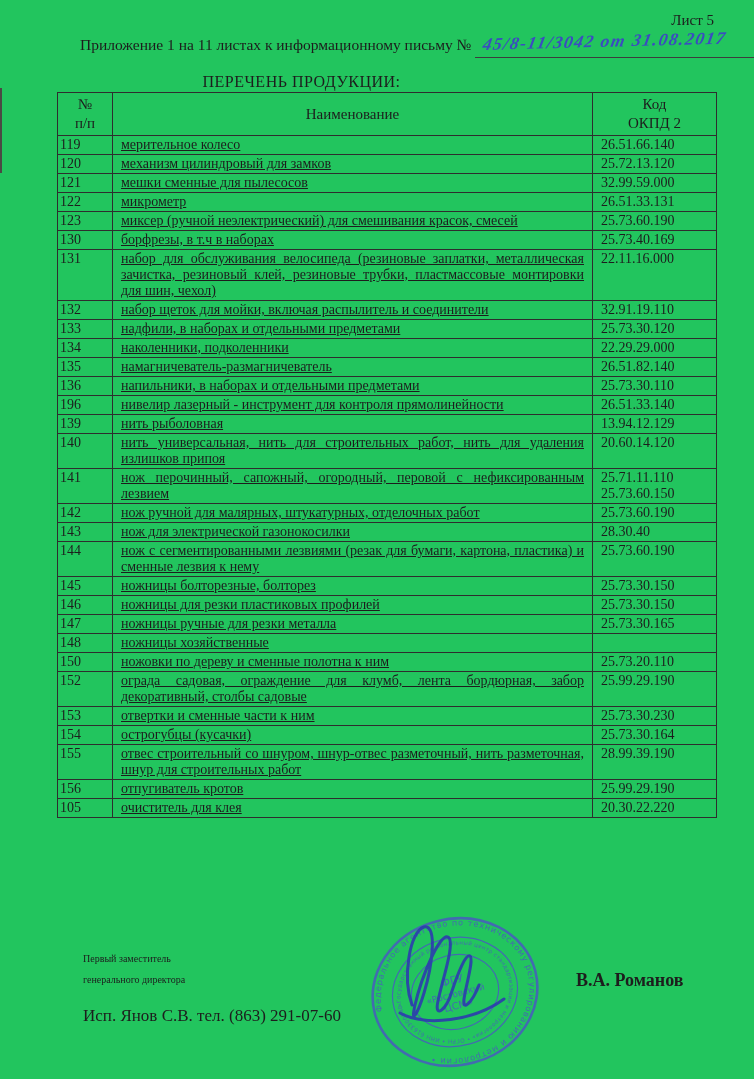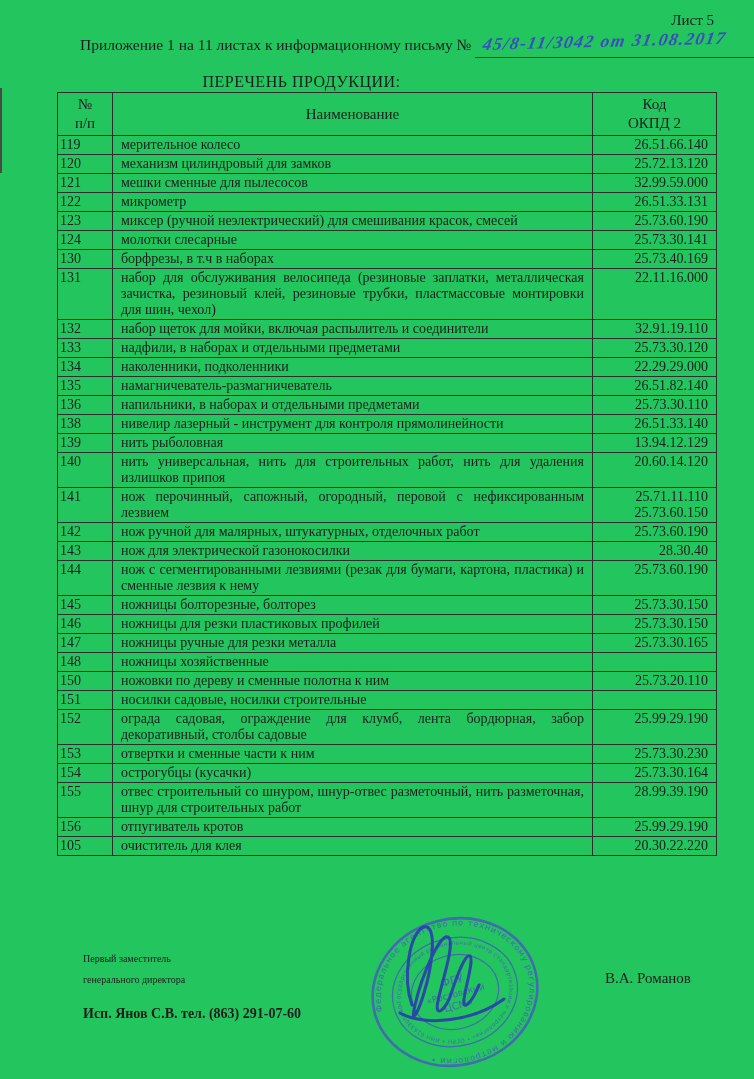--- a/index.html
+++ b/index.html
@@ -67,38 +67,39 @@
     font-size:14px;line-height:16px;
     padding:1px 8px;
     vertical-align:top;
   }
   .products td.c-num{
     padding:1px 2px;
   }
   .products td.c-name{
     text-align:justify;
     text-align-last:left;
+    text-decoration:underline;
   }
   .products td.c-code{
-    text-align:right;
+    text-align:left;
     white-space:pre-line;
     font-family:Liberation Serif, serif;
   }
   .footer-title{
     position:absolute;left:83px;top:948px;
     font-size:10px;line-height:21px;
   }
   .footer-name{
-    position:absolute;left:605px;top:970px;
-    font-size:15px;
+    position:absolute;left:576px;top:970px;
+    font-size:18px;
+    font-weight:bold;
   }
   .footer-exec{
     position:absolute;left:83px;top:1006px;
-    font-size:14px;
-    font-weight:bold;
+    font-size:17px;
   }
   .stamp-wrap{
     position:absolute;left:360px;top:910px;width:190px;height:165px;
   }
   .signature-wrap{
     position:absolute;left:382px;top:915px;width:140px;height:115px;
   }
 </style>
 </head>
 <body>
@@ -155,25 +156,20 @@
           <td class="c-num">122</td>
           <td class="c-name">микрометр</td>
           <td class="c-code">26.51.33.131</td>
         </tr>
         <tr>
           <td class="c-num">123</td>
           <td class="c-name">миксер (ручной неэлектрический) для смешивания красок, смесей</td>
           <td class="c-code">25.73.60.190</td>
         </tr>
         <tr>
-          <td class="c-num">124</td>
-          <td class="c-name">молотки слесарные</td>
-          <td class="c-code">25.73.30.141</td>
-        </tr>
-        <tr>
           <td class="c-num">130</td>
           <td class="c-name">борфрезы, в т.ч в наборах</td>
           <td class="c-code">25.73.40.169</td>
         </tr>
         <tr>
           <td class="c-num">131</td>
           <td class="c-name">набор для обслуживания велосипеда (резиновые заплатки, металлическая зачистка, резиновый клей, резиновые трубки, пластмассовые монтировки для шин, чехол)</td>
           <td class="c-code">22.11.16.000</td>
         </tr>
         <tr>
@@ -195,21 +191,21 @@
           <td class="c-num">135</td>
           <td class="c-name">намагничеватель-размагничеватель</td>
           <td class="c-code">26.51.82.140</td>
         </tr>
         <tr>
           <td class="c-num">136</td>
           <td class="c-name">напильники, в наборах и отдельными предметами</td>
           <td class="c-code">25.73.30.110</td>
         </tr>
         <tr>
-          <td class="c-num">138</td>
+          <td class="c-num">196</td>
           <td class="c-name">нивелир лазерный - инструмент для контроля прямолинейности</td>
           <td class="c-code">26.51.33.140</td>
         </tr>
         <tr>
           <td class="c-num">139</td>
           <td class="c-name">нить рыболовная</td>
           <td class="c-code">13.94.12.129</td>
         </tr>
         <tr>
           <td class="c-num">140</td>
@@ -254,25 +250,20 @@
         </tr>
         <tr>
           <td class="c-num">148</td>
           <td class="c-name">ножницы хозяйственные</td>
           <td class="c-code"></td>
         </tr>
         <tr>
           <td class="c-num">150</td>
           <td class="c-name">ножовки по дереву и сменные полотна к ним</td>
           <td class="c-code">25.73.20.110</td>
-        </tr>
-        <tr>
-          <td class="c-num">151</td>
-          <td class="c-name">носилки садовые, носилки строительные</td>
-          <td class="c-code"></td>
         </tr>
         <tr>
           <td class="c-num">152</td>
           <td class="c-name">ограда садовая, ограждение для клумб, лента бордюрная, забор декоративный, столбы садовые</td>
           <td class="c-code">25.99.29.190</td>
         </tr>
         <tr>
           <td class="c-num">153</td>
           <td class="c-name">отвертки и сменные части к ним</td>
           <td class="c-code">25.73.30.230</td>

